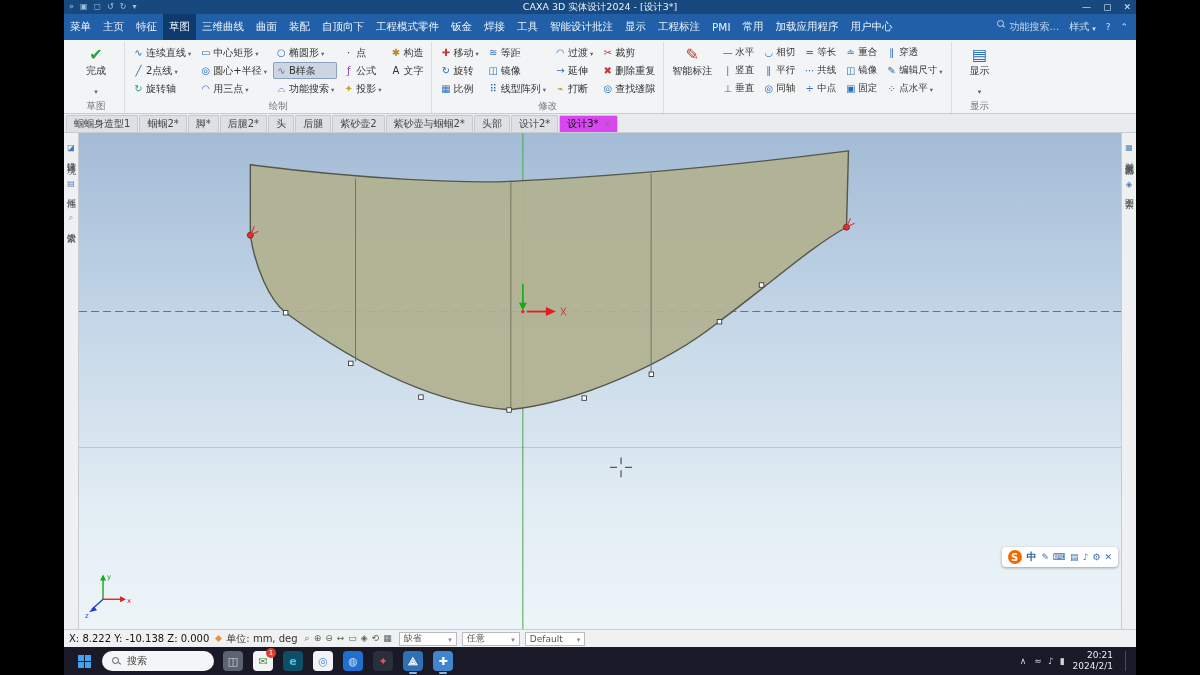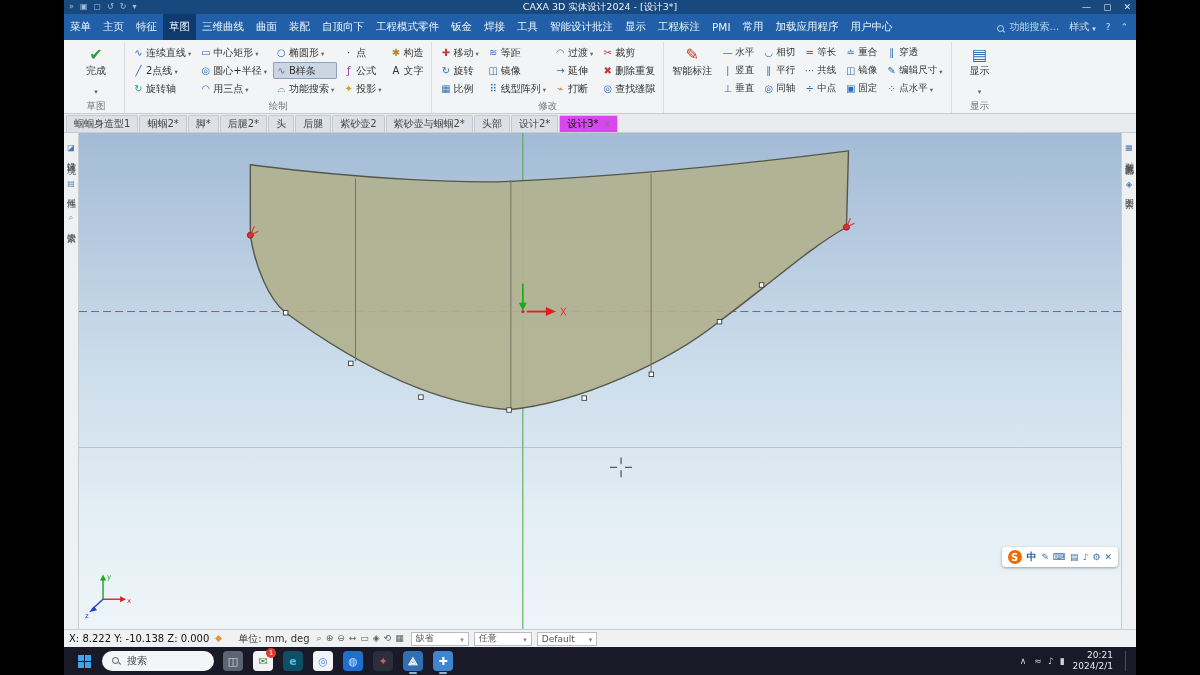--- a/index.html
+++ b/index.html
@@ -13,21 +13,21 @@
   .qat-icon{line-height:14px}
   .tb-title{flex:1;text-align:center;font-size:9.5px;color:#eaf2fa;white-space:nowrap}
   .winctl{width:190px;display:flex;justify-content:flex-end;gap:12px;font-size:9px;color:#dce8f4}
 
   
   .menubar{flex:0 0 26px;background:#2160a8;display:flex;align-items:stretch;color:#eef4fa;font-size:10.5px}
   .menu-items{display:flex;align-items:stretch}
   .menu-item{padding:0 6px;display:flex;align-items:center;white-space:nowrap;cursor:default}
   .menu-item.active{background:#0f3a6d}
   .menu-right{margin-left:auto;display:flex;align-items:center;gap:10px;padding-right:8px;font-size:10px;color:#cfe0f2;white-space:nowrap}
-  .msearch{display:flex;align-items:flex-end;gap:4px;color:#bcd4ec}
+  .msearch{display:flex;align-items:flex-start;gap:4px;color:#bcd4ec}
   .mstyle{display:flex;align-items:center;gap:3px}
   .mico{font-size:9px;color:#cfe0f2}
   .arr-sm::after{content:"▾";font-size:7px}
 
   .mag{width:9px;height:9px;position:relative;display:inline-block;color:inherit}
   .mag::before{content:"";position:absolute;left:0;top:0;width:5px;height:5px;border:1.2px solid currentColor;border-radius:50%}
   .mag::after{content:"";position:absolute;left:5.6px;top:6px;width:3.4px;height:1.3px;background:currentColor;transform:rotate(45deg)}
 
   
   .ribbon{flex:0 0 70px;background:#f3f4f6;border-bottom:1px solid #c9cdd2;display:flex;align-items:stretch;padding:2px 2px 0 4px}
@@ -70,21 +70,21 @@
   
   .ime{position:absolute;right:3px;bottom:62px;height:20px;background:#fff;border-radius:4px;box-shadow:0 1px 3px rgba(0,0,0,.35);display:flex;align-items:center;gap:5px;padding:0 6px}
   .slogo{width:14px;height:14px;border-radius:50%;background:#f06a00;color:#fff;font-size:10px;font-weight:bold;display:flex;align-items:center;justify-content:center}
   .imode{font-size:10px;color:#2a5fa8;font-weight:bold}
   .ig{font-size:9px;color:#3a6fae}
 
   
   .statusbar{flex:0 0 18px;background:#f0f1f3;border-top:1px solid #c9cdd2;display:flex;align-items:center;font-size:10px;color:#333;padding:0 5px;gap:7px;white-space:nowrap}
   .sb-prompt{flex:1}
   .sb-coords{color:#111}
-  .sb-unit{display:flex;align-items:center;gap:17px}
+  .sb-unit{display:flex;align-items:center;gap:5px}
   .udot{display:inline-block;width:5px;height:5px;background:#e8962e;transform:rotate(45deg)}
   .sb-icons{display:flex;gap:4px}
   .sbi{font-size:9px;color:#566}
   .sb-combos{display:flex;gap:5px}
   .sb-combo{height:14px;min-width:58px;background:#fff;border:1px solid #b8bcc2;font-size:9px;color:#555;display:flex;align-items:center;justify-content:space-between;padding:0 4px;gap:14px}
   .sb-combo .arr-sm{color:#888}
 
   
   .taskbar{flex:0 0 28px;background:#191927;display:flex;align-items:center;padding:0 8px;color:#e8e8e8}
   .tb-left{display:flex;align-items:center;gap:6px}

